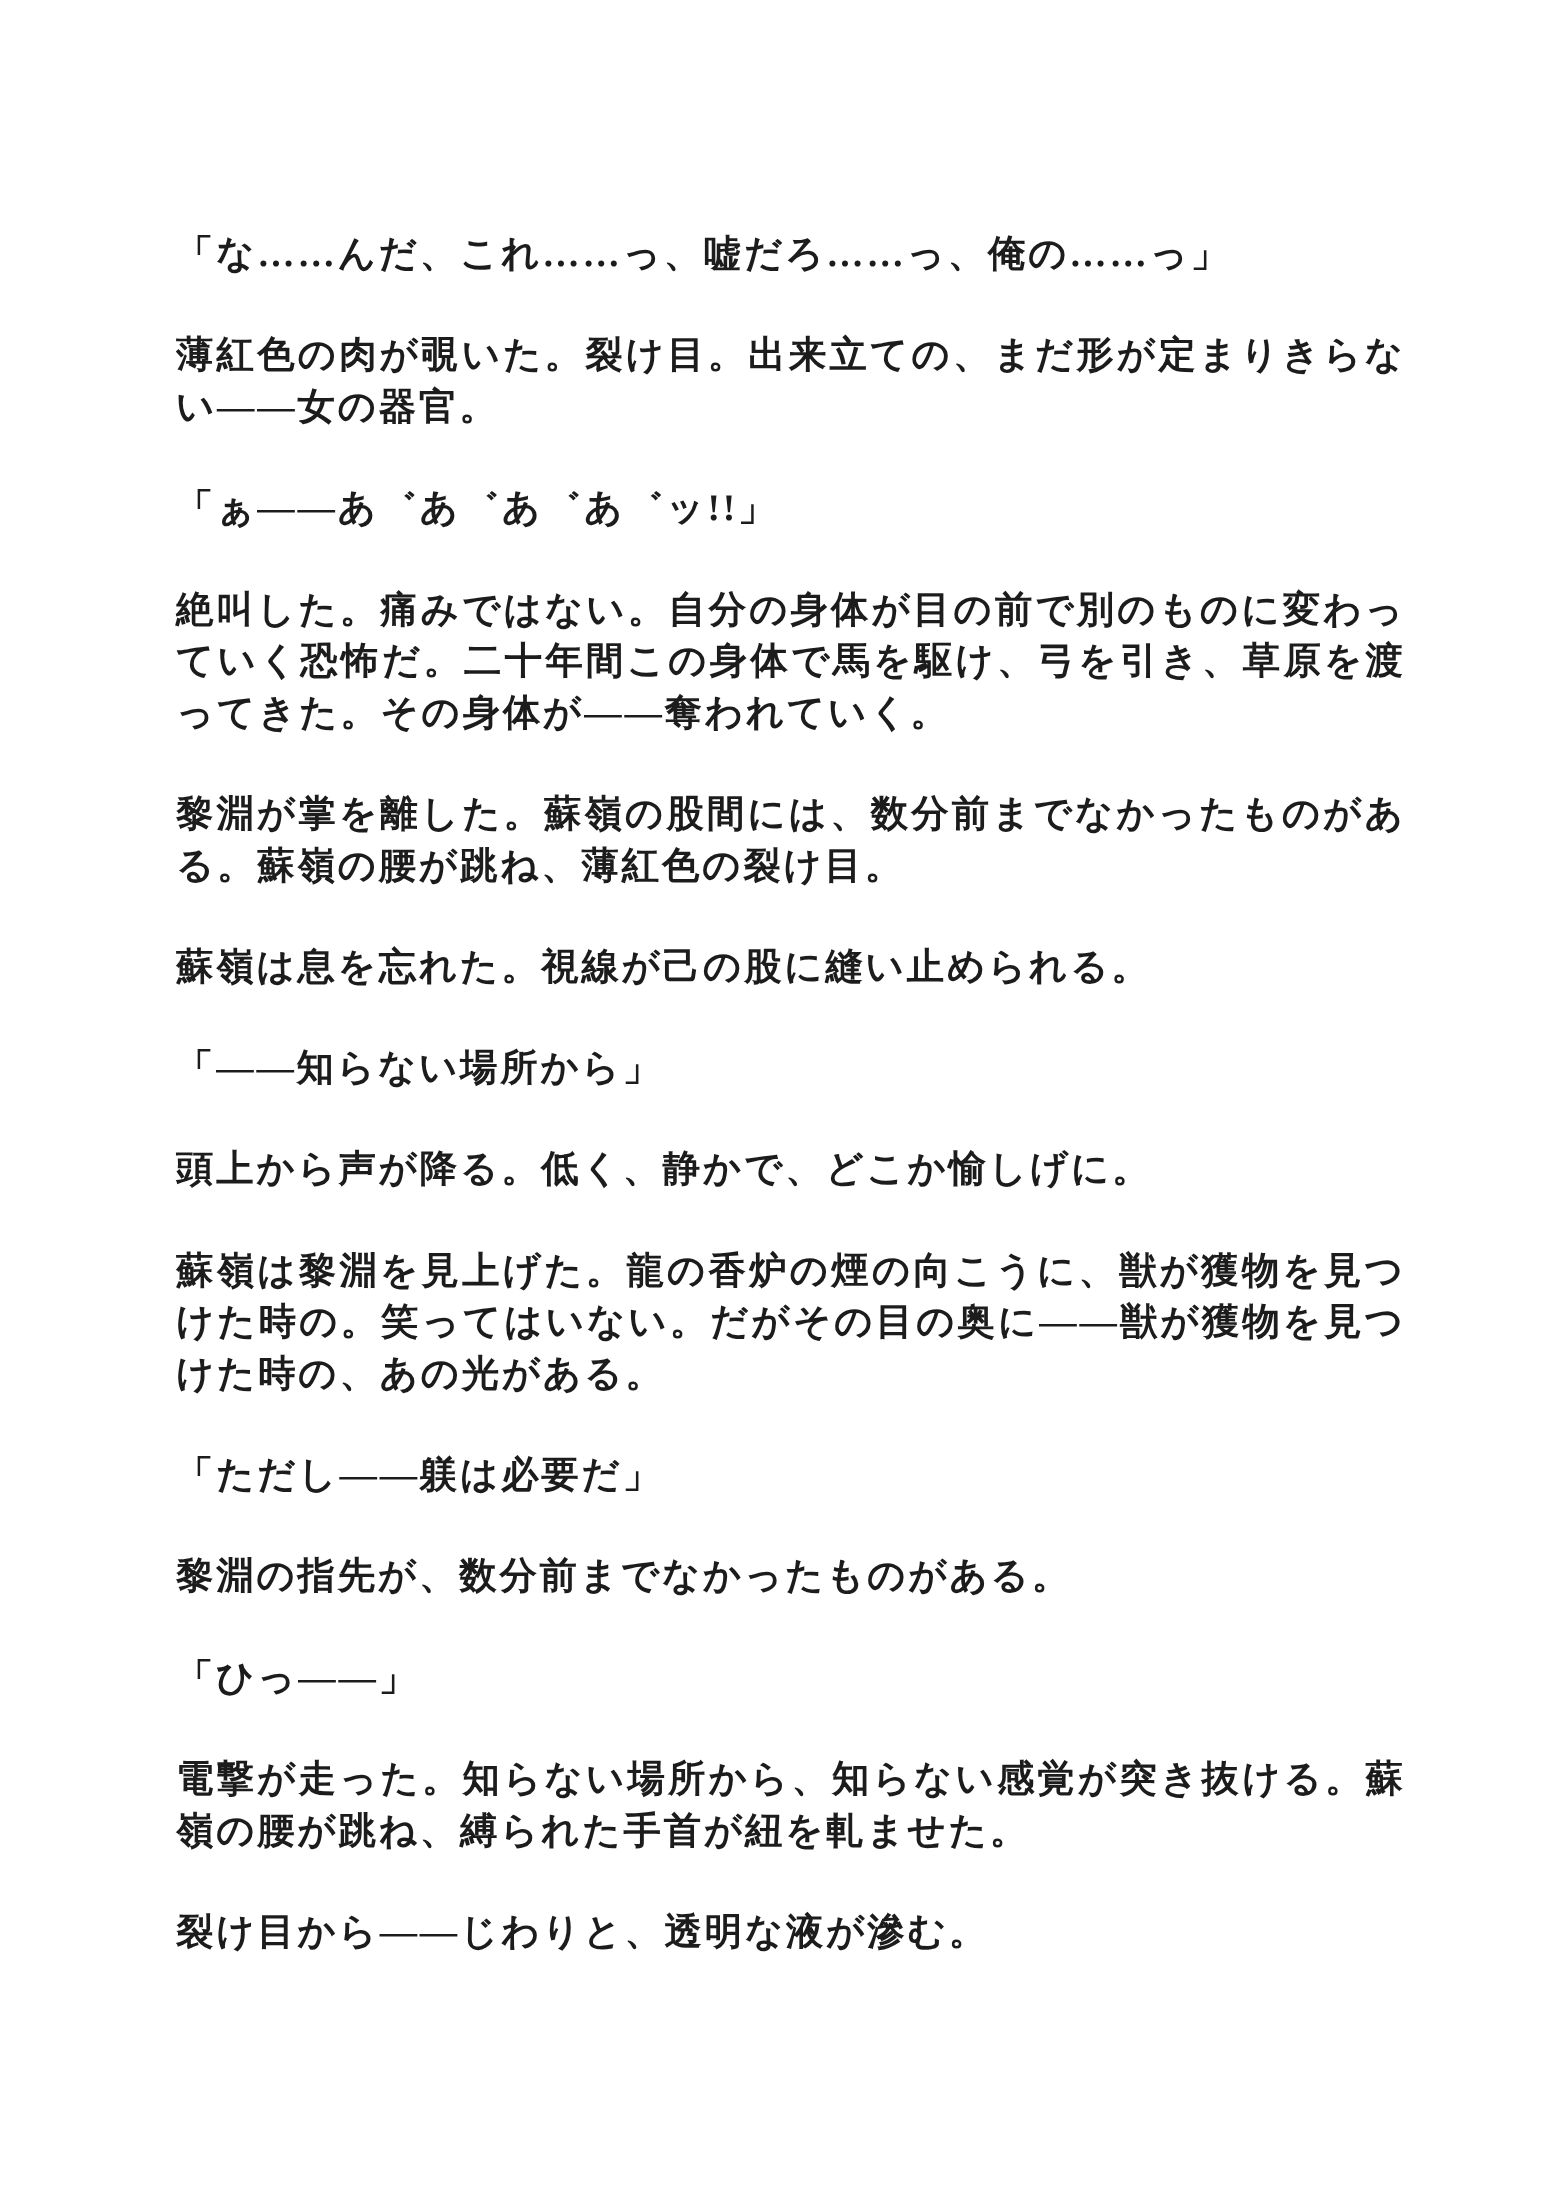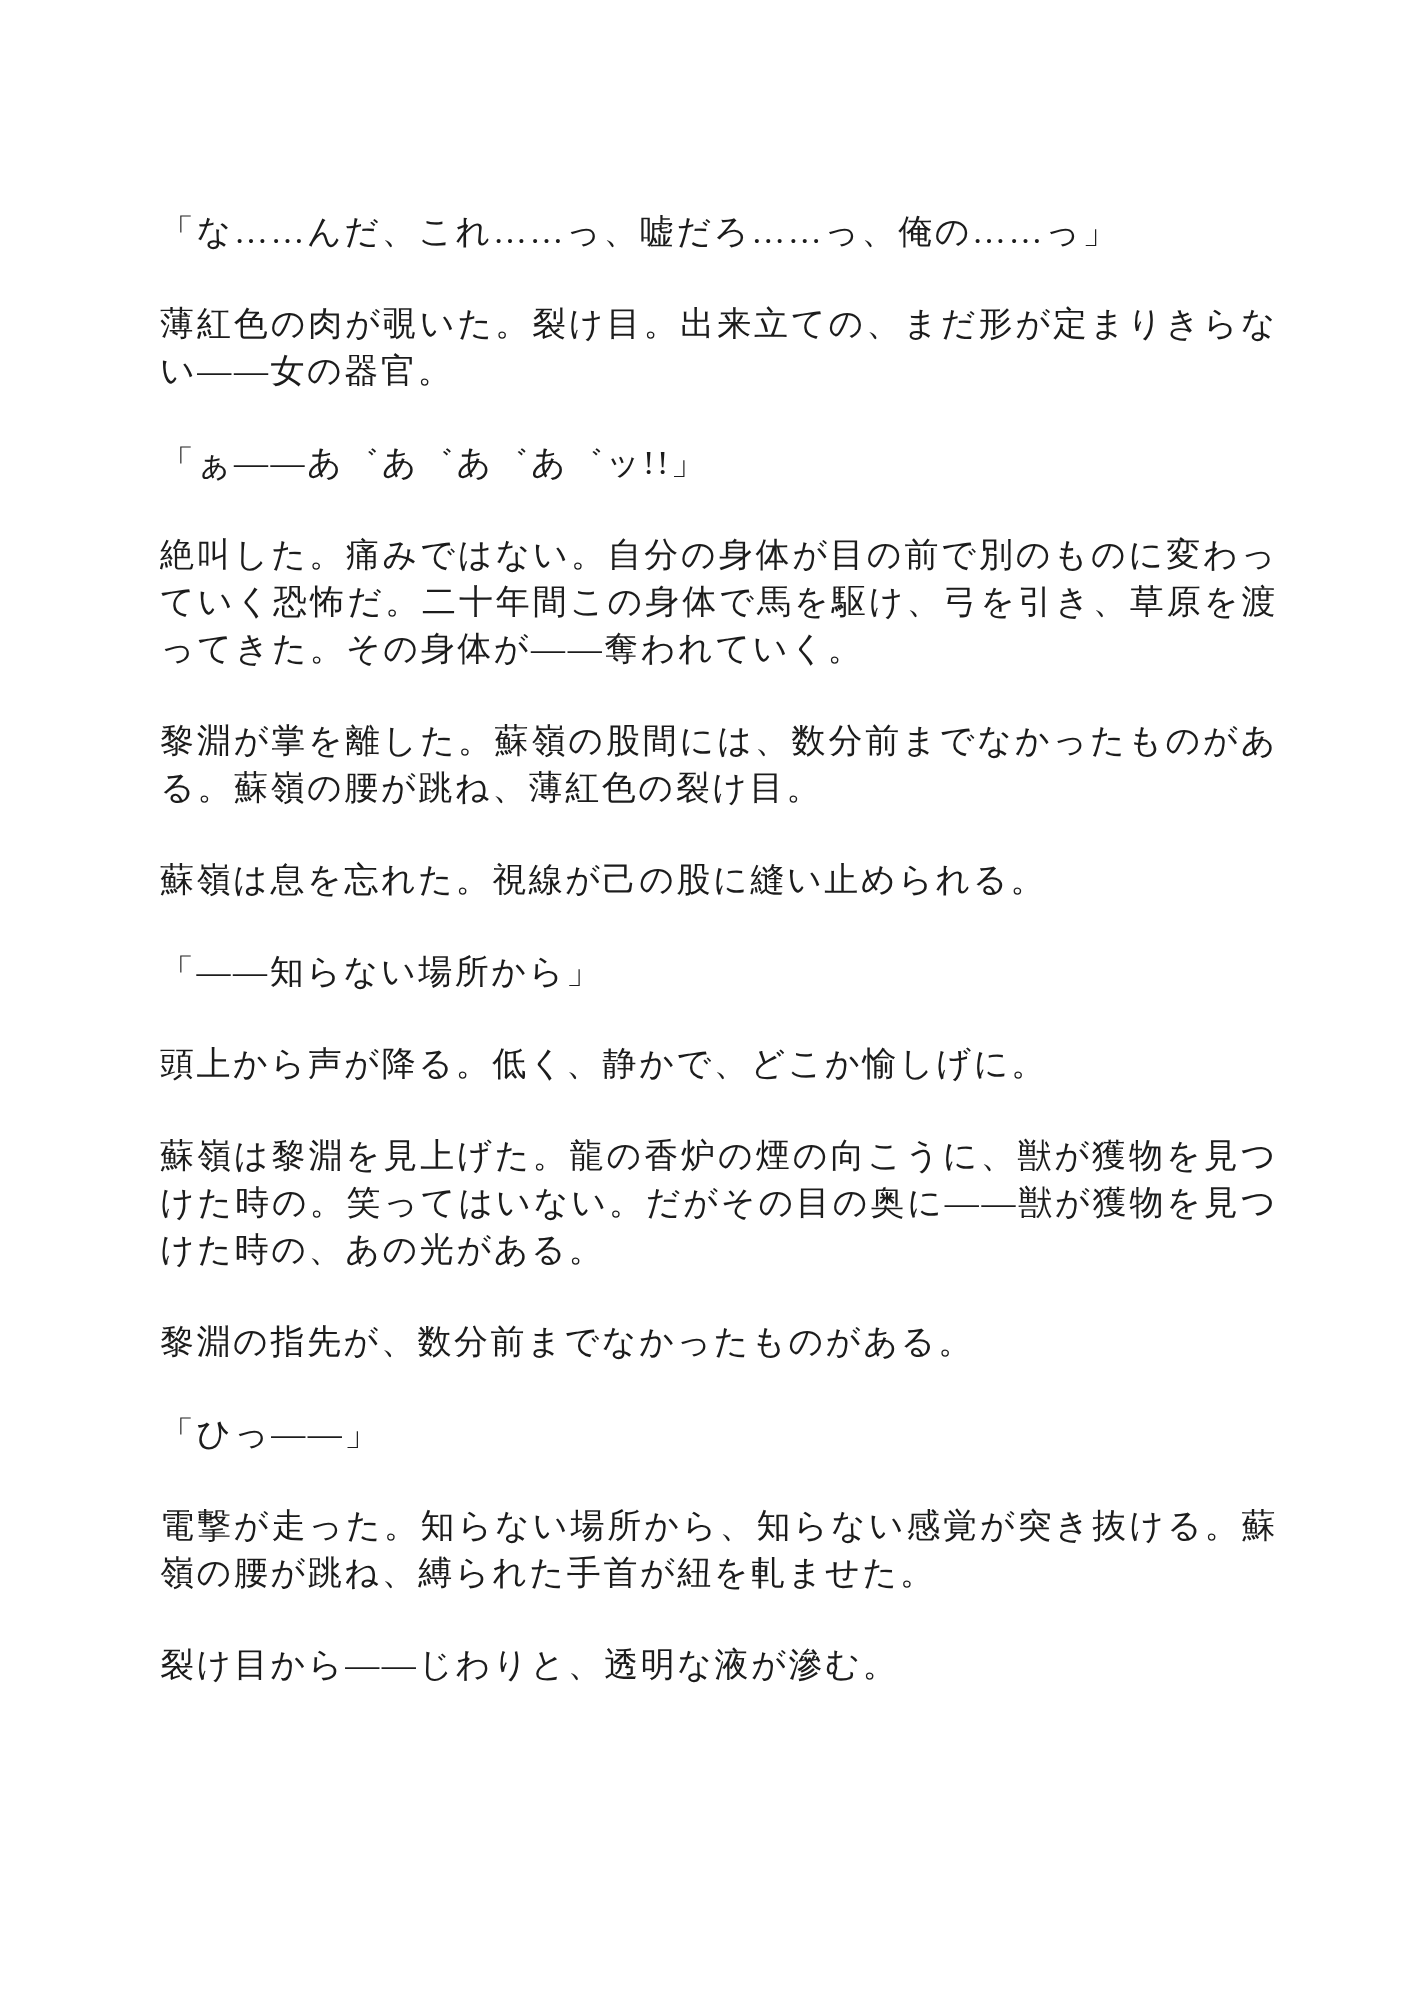--- a/index.html
+++ b/index.html
@@ -24,37 +24,39 @@
     font-family: "Liberation Serif", "DejaVu Serif", serif;
     font-size: 34px;
     line-height: 47px;
     letter-spacing: 0.075em;
     text-align: justify;
     text-justify: inter-ideograph;
   }
   .text-block p {
     margin: 0 0 45px 0;
     padding: 0;
+    font-weight: bold;
   }
   .text-block p:last-child {
     margin-bottom: 12px;
   }
 </style>
 </head>
 <body>
 
 <div class="page">
   <div class="text-block">
     <p>「な……んだ、これ……っ、嘘だろ……っ、俺の……っ」</p>
     <p>薄紅色の肉が覗いた。裂け目。出来立ての、まだ形が定まりきらない――女の器官。</p>
     <p>「ぁ――あ゛あ゛あ゛あ゛ッ!!」</p>
     <p>絶叫した。痛みではない。自分の身体が目の前で別のものに変わっていく恐怖だ。二十年間この身体で馬を駆け、弓を引き、草原を渡ってきた。その身体が――奪われていく。</p>
     <p>黎淵が掌を離した。蘇嶺の股間には、数分前までなかったものがある。蘇嶺の腰が跳ね、薄紅色の裂け目。</p>
     <p>蘇嶺は息を忘れた。視線が己の股に縫い止められる。</p>
     <p>「――知らない場所から」</p>
     <p>頭上から声が降る。低く、静かで、どこか愉しげに。</p>
     <p>蘇嶺は黎淵を見上げた。龍の香炉の煙の向こうに、獣が獲物を見つけた時の。笑ってはいない。だがその目の奥に――獣が獲物を見つけた時の、あの光がある。</p>
+    <p>「ただし――躾は必要だ」</p>
     <p>黎淵の指先が、数分前までなかったものがある。</p>
     <p>「ひっ――」</p>
     <p>電撃が走った。知らない場所から、知らない感覚が突き抜ける。蘇嶺の腰が跳ね、縛られた手首が紐を軋ませた。</p>
     <p>裂け目から――じわりと、透明な液が滲む。</p>
   </div>
 </div>
 
 </body></html>

